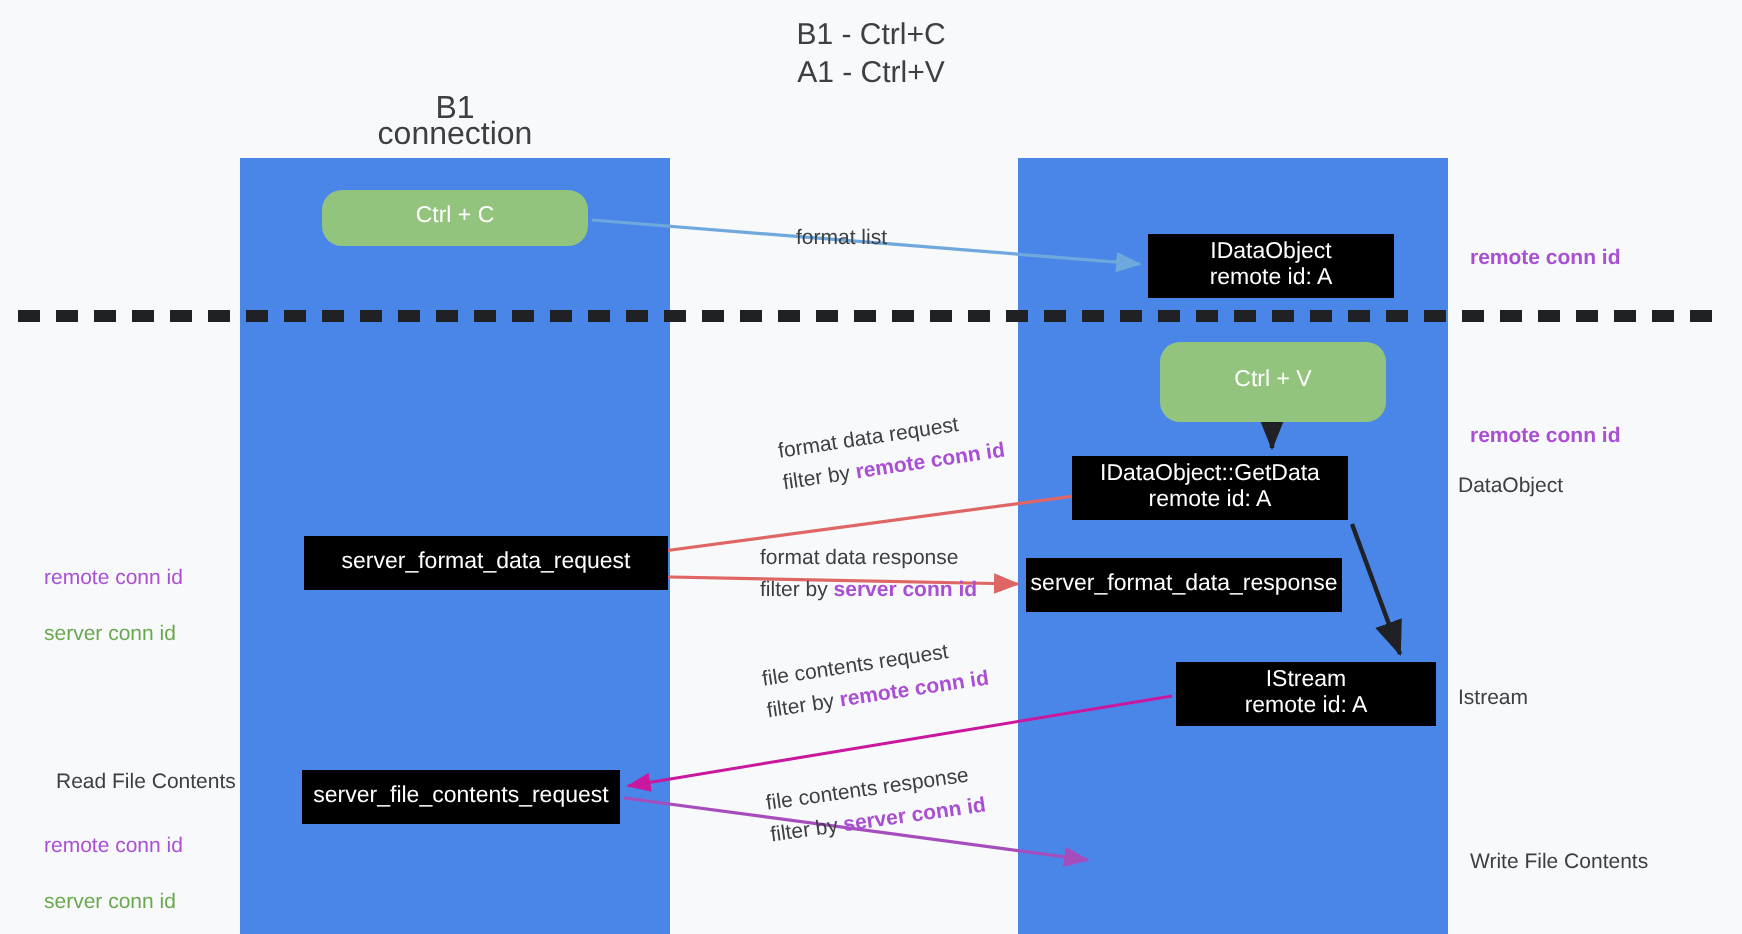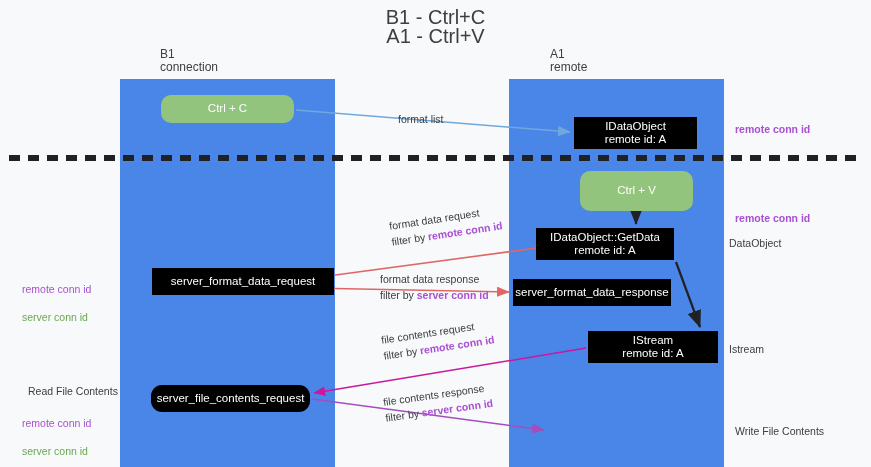--- a/index.html
+++ b/index.html
@@ -14,25 +14,25 @@
   #stage{position:absolute;left:0;top:0;width:871px;height:467px;}
 
   
   .lane{position:absolute;background:#4a86e8;}
   #lane-b1{left:120px;top:79px;width:215px;height:388px;}
   #lane-a1{left:509px;top:79px;width:215px;height:388px;}
 
   
   #title{
     position:absolute;left:0;top:8px;width:871px;
-    text-align:center;font-size:20px;line-height:19px;color:#3c4043;
+    text-align:center;font-size:15px;line-height:19px;color:#3c4043;
     white-space:pre-line;
   }
   .lane-head{
-    position:absolute;text-align:left;font-size:12px;line-height:13px;
+    position:absolute;text-align:center;font-size:16px;line-height:13px;
     color:#3c4043;white-space:pre-line;
   }
   #head-b1{left:160px;top:48px;width:135px;}
   #head-a1{left:550px;top:48px;width:135px;}
 
   
   .node{
     position:absolute;display:flex;align-items:center;justify-content:center;
     text-align:center;color:#ffffff;font-size:11.5px;line-height:13.5px;
     white-space:pre-line;box-sizing:border-box;padding:2px 4px;
@@ -40,21 +40,21 @@
   .green{background:#93c47d;border-radius:10px;}
   .orange{background:#000000;}
 
   #n-ctrlc   {left:161px;top:95px;width:133px;height:28px;}
   #n-idobj   {left:574px;top:117px;width:123px;height:32px;}
   #n-ctrlv   {left:580px;top:171px;width:113px;height:40px;}
   #n-getdata {left:536px;top:228px;width:138px;height:32px;}
   #n-sfdreq  {left:152px;top:268px;width:182px;height:27px;}
   #n-sfdresp {left:513px;top:279px;width:158px;height:27px;}
   #n-istream {left:588px;top:331px;width:130px;height:32px;}
-  #n-sfcreq  {left:151px;top:385px;width:159px;height:27px;border-radius:11px;}
+  #n-sfcreq  {left:151px;top:385px;width:159px;height:27px;}
   #n-sfcresp {left:548px;top:417px;width:158px;height:27px;}
 
   
   #divider{
     position:absolute;left:9px;top:155px;width:853px;height:6px;
     background:repeating-linear-gradient(to right,#202124 0 11px,transparent 11px 19px);
   }
 
   
   .edge-label{
@@ -91,22 +91,20 @@
 <div id="stage">
 
   <div class="lane" id="lane-b1"></div>
   <div class="lane" id="lane-a1"></div>
 
   <div id="title">B1 - Ctrl+C
 A1 - Ctrl+V</div>
 
   <div class="lane-head" id="head-b1">B1
 connection</div>
-  <div class="lane-head" id="head-a1">A1
-remote</div>
 
   <svg id="wires">
     <defs>
       <marker id="ah-blue" markerWidth="9" markerHeight="9" refX="7.5" refY="3.2" orient="auto">
         <path d="M0,0 L8,3.2 L0,6.4 z" fill="#6fa8dc"></path>
       </marker>
       <marker id="ah-red" markerWidth="9" markerHeight="9" refX="7.5" refY="3.2" orient="auto">
         <path d="M0,0 L8,3.2 L0,6.4 z" fill="#e06666"></path>
       </marker>
       <marker id="ah-mag" markerWidth="9" markerHeight="9" refX="7.5" refY="3.2" orient="auto">

